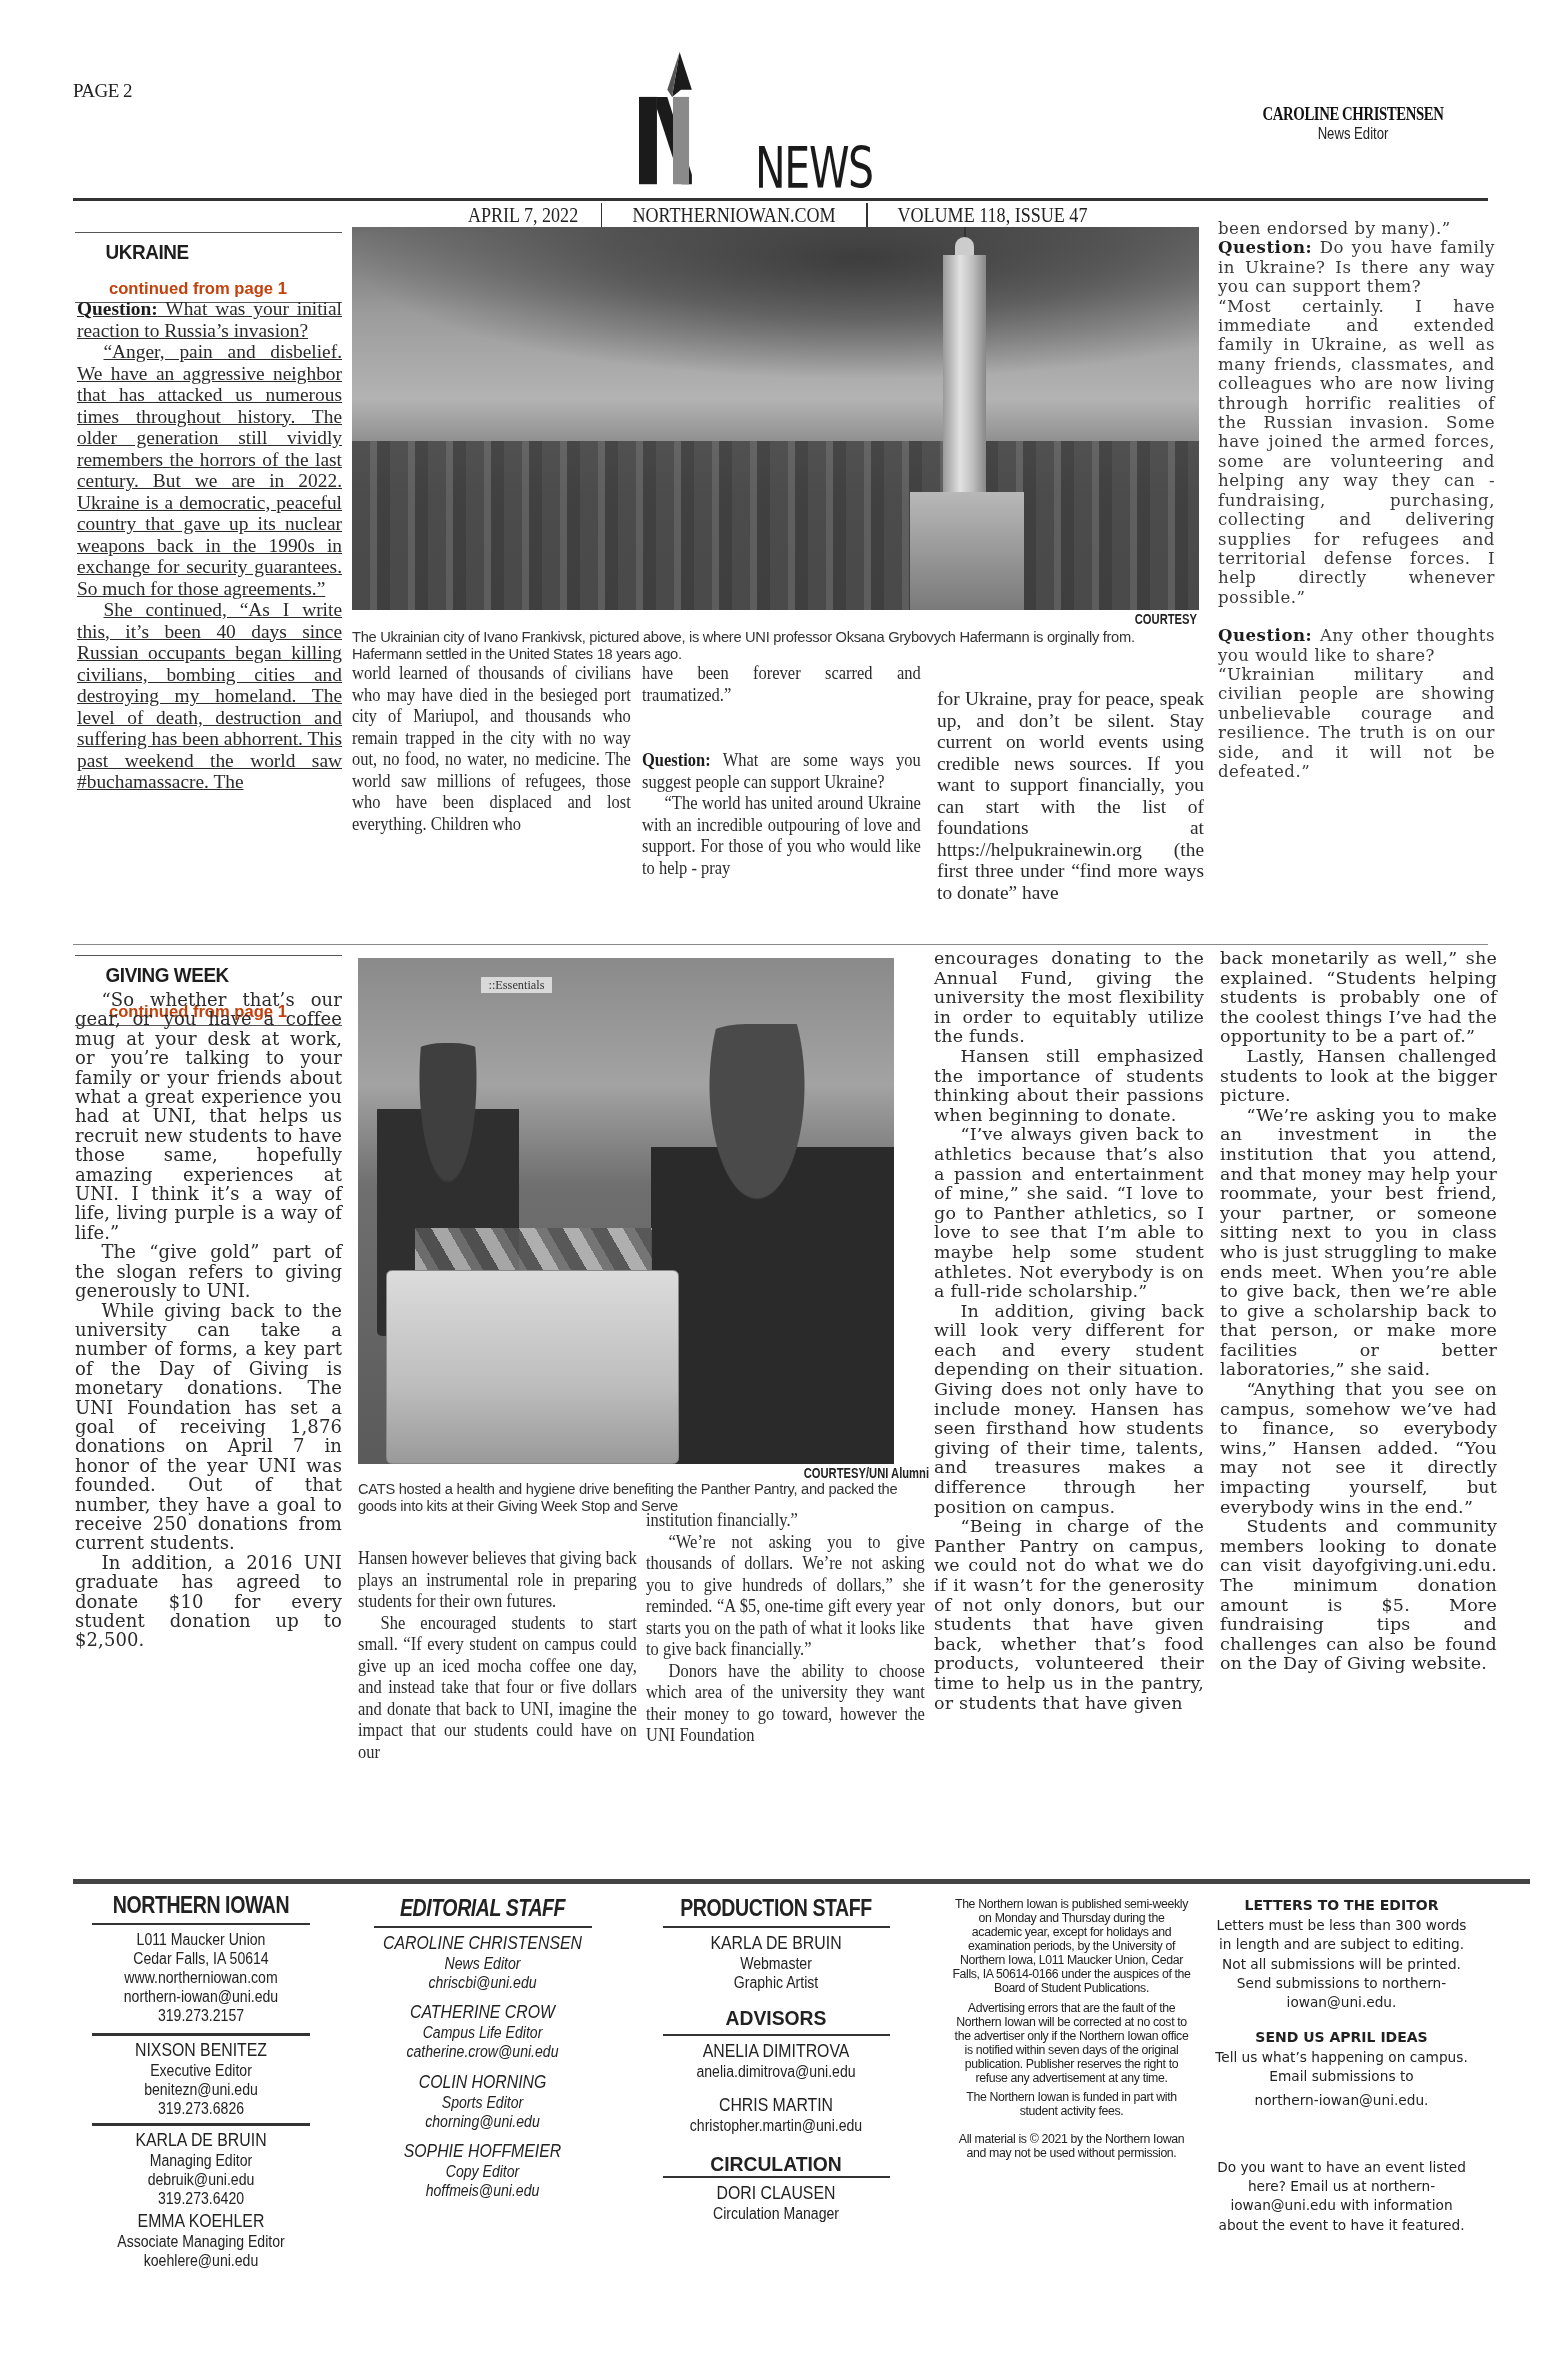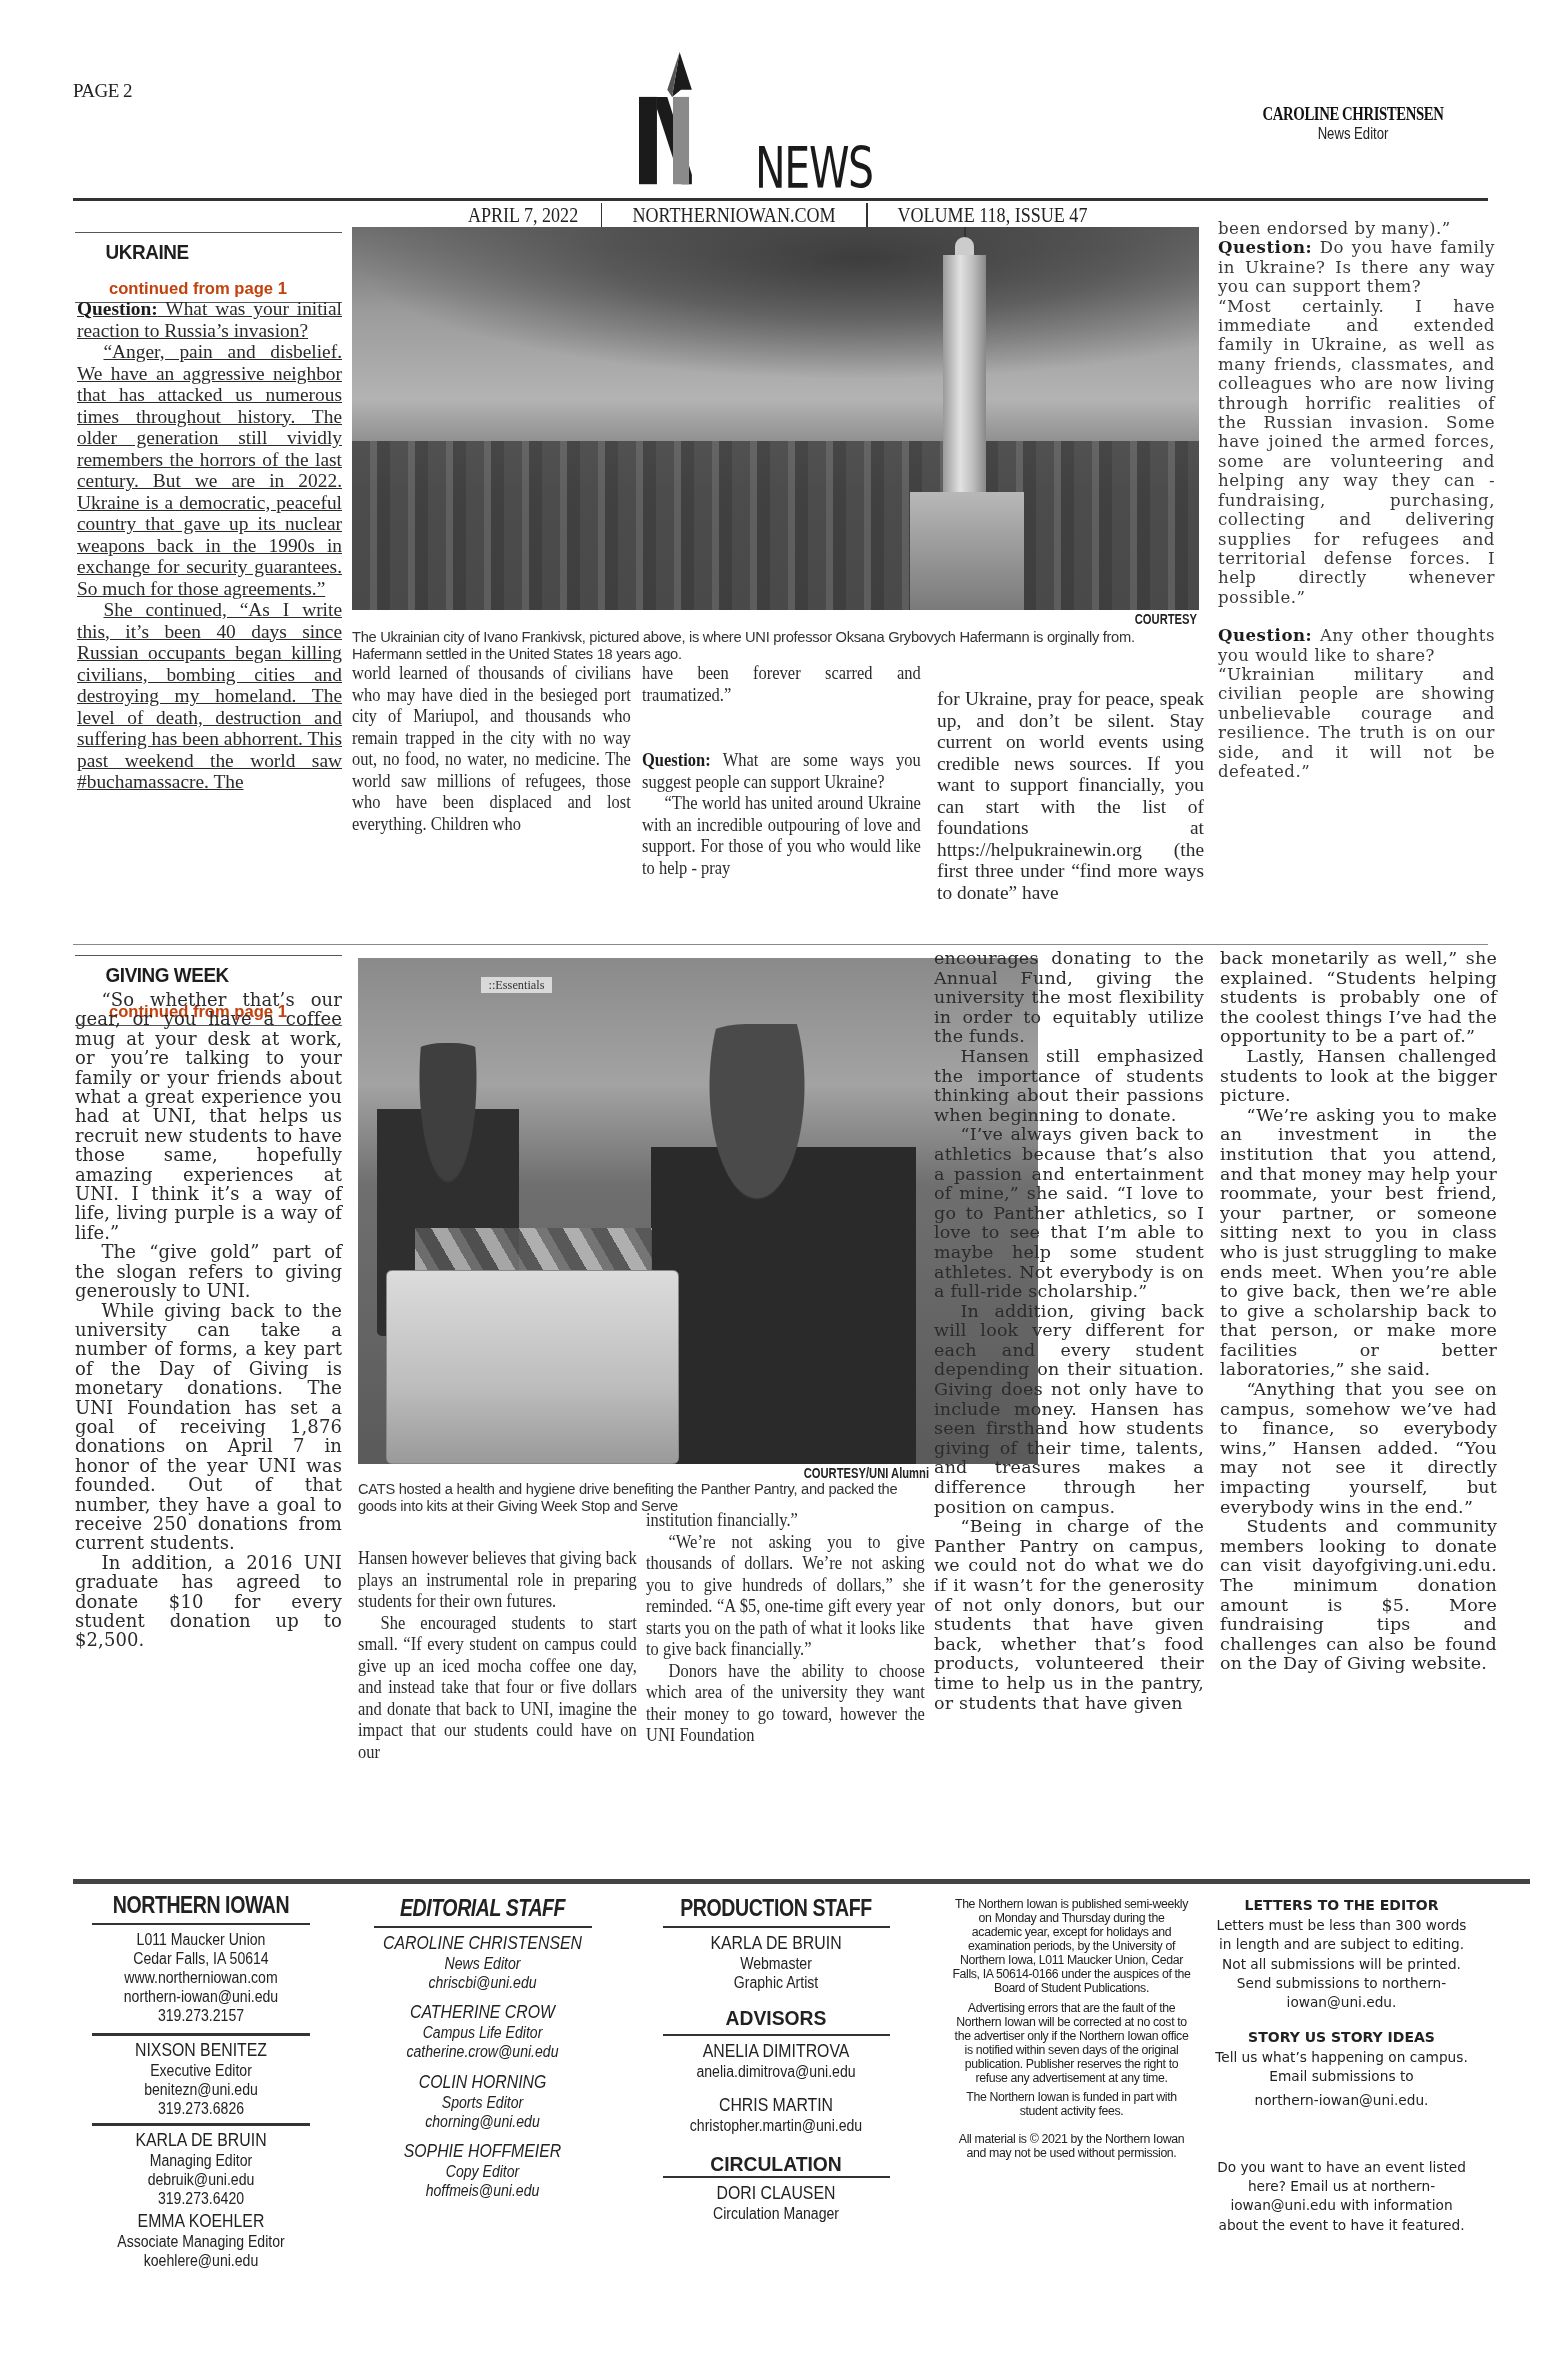--- a/index.html
+++ b/index.html
@@ -42,21 +42,21 @@
     background: radial-gradient(ellipse at 60% 20%, #3d3d3d 0%, rgba(60,60,60,0.6) 35%, rgba(120,120,120,0) 70%); }
   .photo-city .roofs { position: absolute; left: 0; bottom: 0; width: 100%; height: 44%;
     background: repeating-linear-gradient(90deg, #4a4a4a 0 18px, #606060 18px 24.6px, #3e3e3e 24.6px 38px); opacity: .9; }
   .photo-city .tower { position: absolute; left: 591px; top: 28px; width: 43px; height: 265px; background: linear-gradient(90deg, #999 0%, #e2e2e2 40%, #bdbdbd 70%, #888 100%); }
   .photo-city .tower-top { position: absolute; left: 603px; top: 9.5px; width: 19px; height: 28px; background: #ccc; border-radius: 9.5px 9.5px 0 0; }
   .photo-city .spire { position: absolute; left: 612px; top: -4.7px; width: 1.9px; height: 19px; background: #333; }
   .photo-city .townhall { position: absolute; left: 558px; top: 265px; width: 114px; height: 118px; background: linear-gradient(180deg, #b8b8b8, #7a7a7a); }
   .credit { font-family: "Liberation Sans", sans-serif; font-weight: 700; font-size: 14px; color: #222; text-align: right; transform: scaleX(0.8); transform-origin: right; }
   .caption { font-family: "Liberation Sans", sans-serif; font-size: 14.7px; line-height: 17px; color: #333; letter-spacing: -0.3px; }
 
-  .photo-cats { left: 358px; top: 958px; width: 680px; height: 506px;
+  .photo-cats { left: 358px; top: 958px; width: 536px; height: 506px;
     background: linear-gradient(180deg, #8a8a8a 0%, #a3a3a3 25%, #6f6f6f 45%, #5a5a5a 100%); }
   .photo-cats .sign { position: absolute; left: 123px; top: 19px; width: 71px; height: 16px; background: #d9d9d9; font-family: "Liberation Serif", serif; font-size: 12.3px; color: #333; text-align: center; line-height: 16px; }
   .photo-cats .person1 { position: absolute; left: 19px; top: 85px; width: 142px; height: 293px; background: radial-gradient(ellipse at 50% 12%, #3f3f3f 0 28px, transparent 29px), linear-gradient(180deg, transparent 0 66px, #2f2f2f 66px 100%); border-radius: 66px 66px 4.7px 4.7px; }
   .photo-cats .person2 { position: absolute; left: 293px; top: 66px; width: 265px; height: 440px; background: radial-gradient(ellipse at 40% 14%, #4a4a4a 0 47px, transparent 48px), linear-gradient(180deg, transparent 0 123px, #2a2a2a 123px 100%); border-radius: 95px 95px 0 0; }
   .photo-cats .bin { position: absolute; left: 28px; top: 312px; width: 293px; height: 194px; background: linear-gradient(180deg, #dcdcdc 0%, #bdbdbd 60%, #9a9a9a 100%); border: 1.9px solid #888; border-radius: 5.7px; }
   .photo-cats .goods { position: absolute; left: 57px; top: 270px; width: 237px; height: 76px; background: repeating-linear-gradient(60deg, #555 0 14px, #bbb 14px 28px, #777 28px 38px); opacity: .85; }
 
   
   .mid-rule { left: 73px; top: 944px; width: 1415px; height: 1.4px; background: #888; }
   .foot-rule { left: 73px; top: 1879px; width: 1457px; height: 4.7px; background: #444; }
@@ -287,18 +287,18 @@
 <div class="abs pubnote" style="left:939px; top:1897px; width:265px;">
   <p>The Northern Iowan is published semi-weekly on Monday and Thursday during the academic year, except for holidays and examination periods, by the University of Northern Iowa, L011 Maucker Union, Cedar Falls, IA 50614-0166 under the auspices of the Board of Student Publications.</p>
   <p>Advertising errors that are the fault of the Northern Iowan will be corrected at no cost to the advertiser only if the Northern Iowan office is notified within seven days of the original publication. Publisher reserves the right to refuse any advertisement at any time.</p>
   <p>The Northern Iowan is funded in part with student activity fees.</p>
   <p style="margin-top:14px;">All material is © 2021 by the Northern Iowan and may not be used without permission.</p>
 </div>
 
 <div class="abs letters" style="left:1209px; top:1897px; width:265px;">
   <div class="h">LETTERS TO THE EDITOR</div>
   <div class="t">Letters must be less than 300 words in length and are subject to editing. Not all submissions will be printed. Send submissions to northern-iowan@uni.edu.</div>
-  <div class="h" style="margin-top:16px;">STORY US STORY IDEAS</div>
+  <div class="h" style="margin-top:16px;">SEND US APRIL IDEAS</div>
   <div class="t">Tell us what’s happening on campus. Email submissions to</div>
   <div class="t" style="margin-top:4.7px;">northern-iowan@uni.edu.</div>
   <div class="t" style="margin-top:47px;">Do you want to have an event listed here? Email us at northern-iowan@uni.edu with information about the event to have it featured.</div>
 </div>
 
 
 </body></html>

